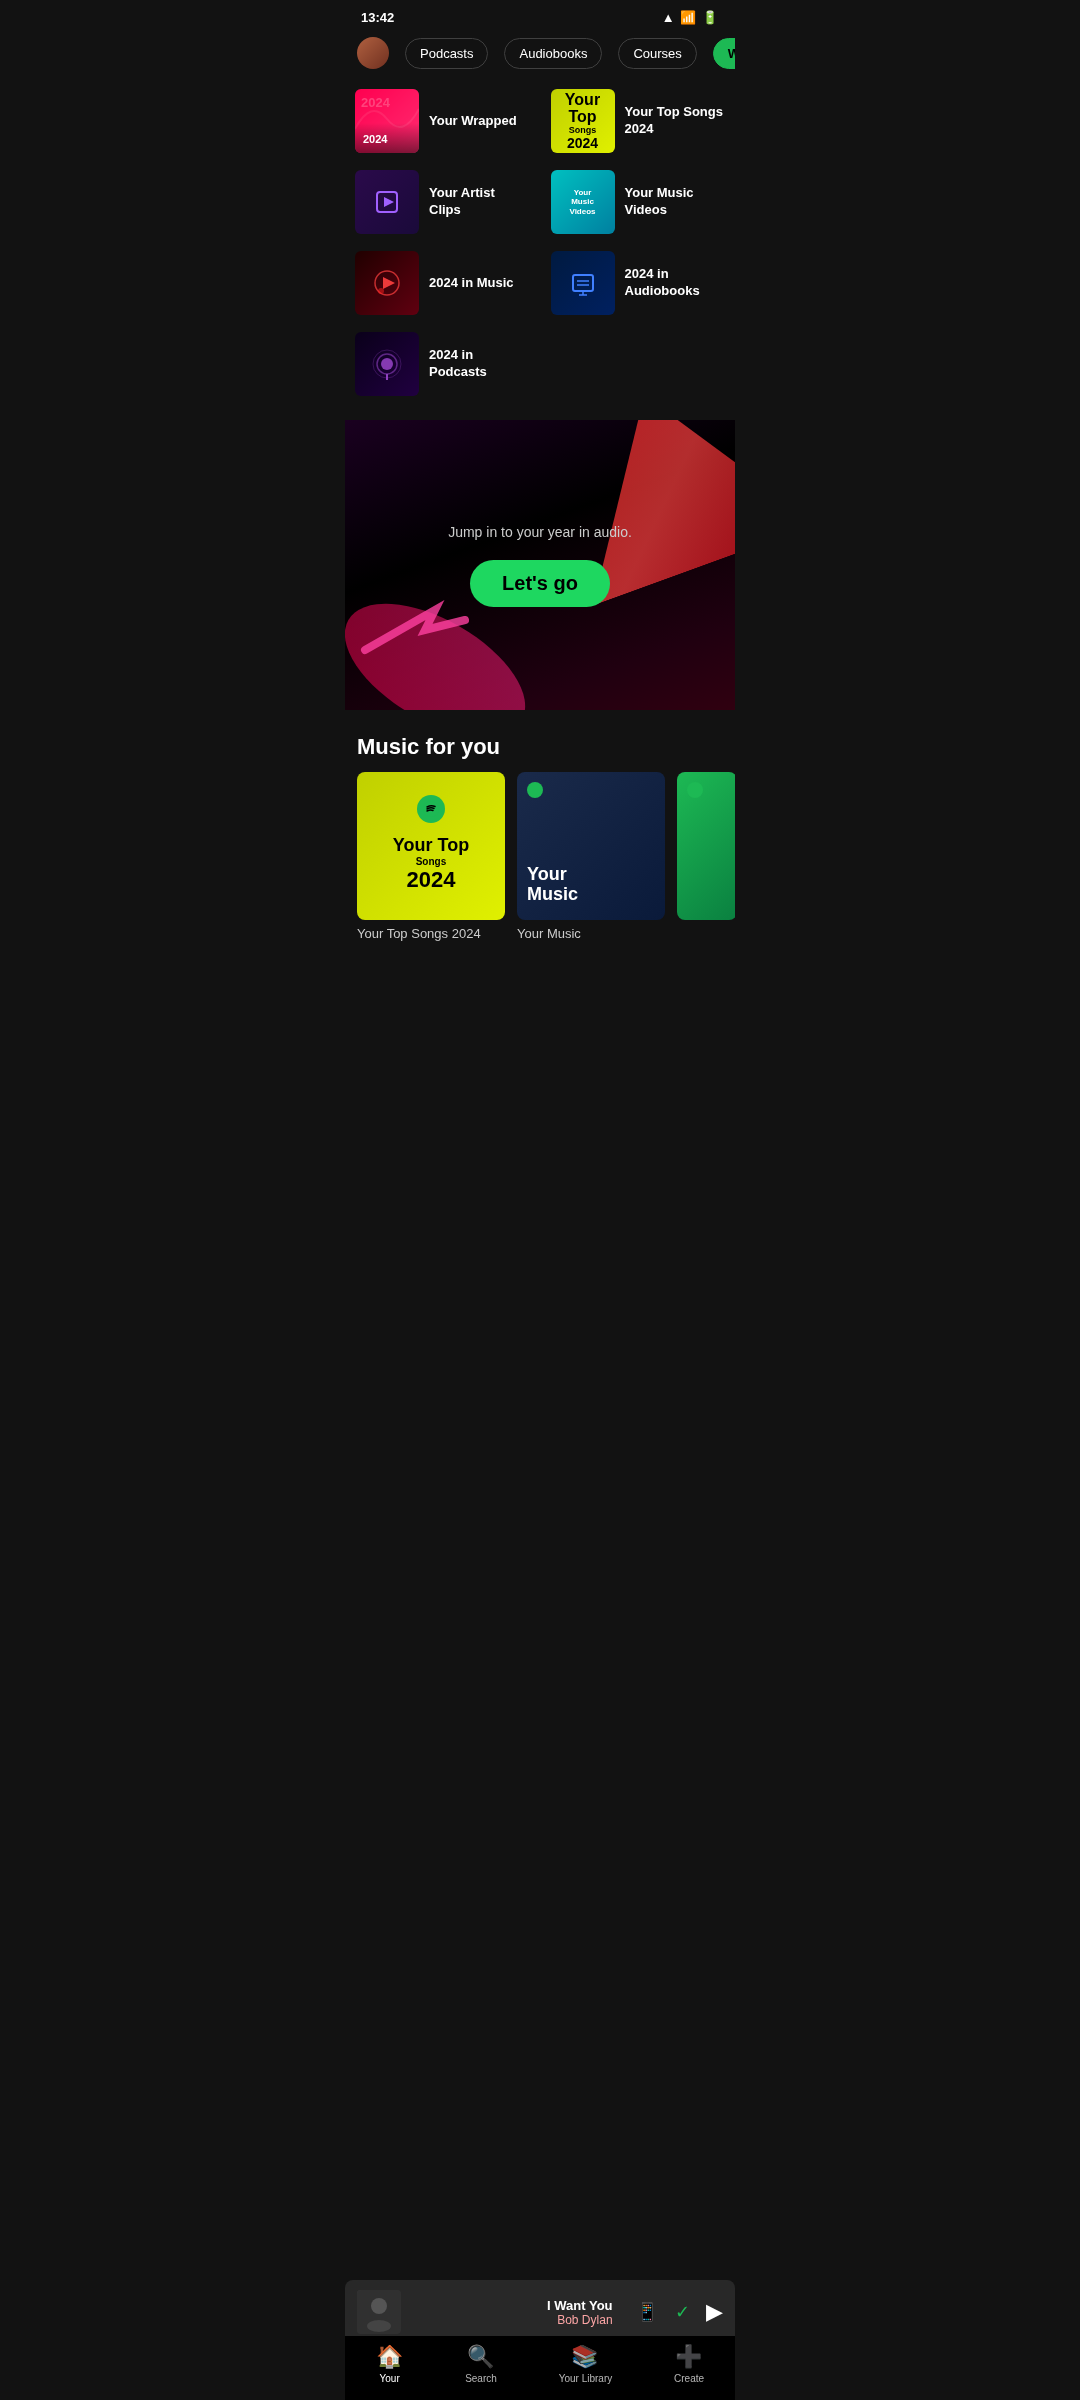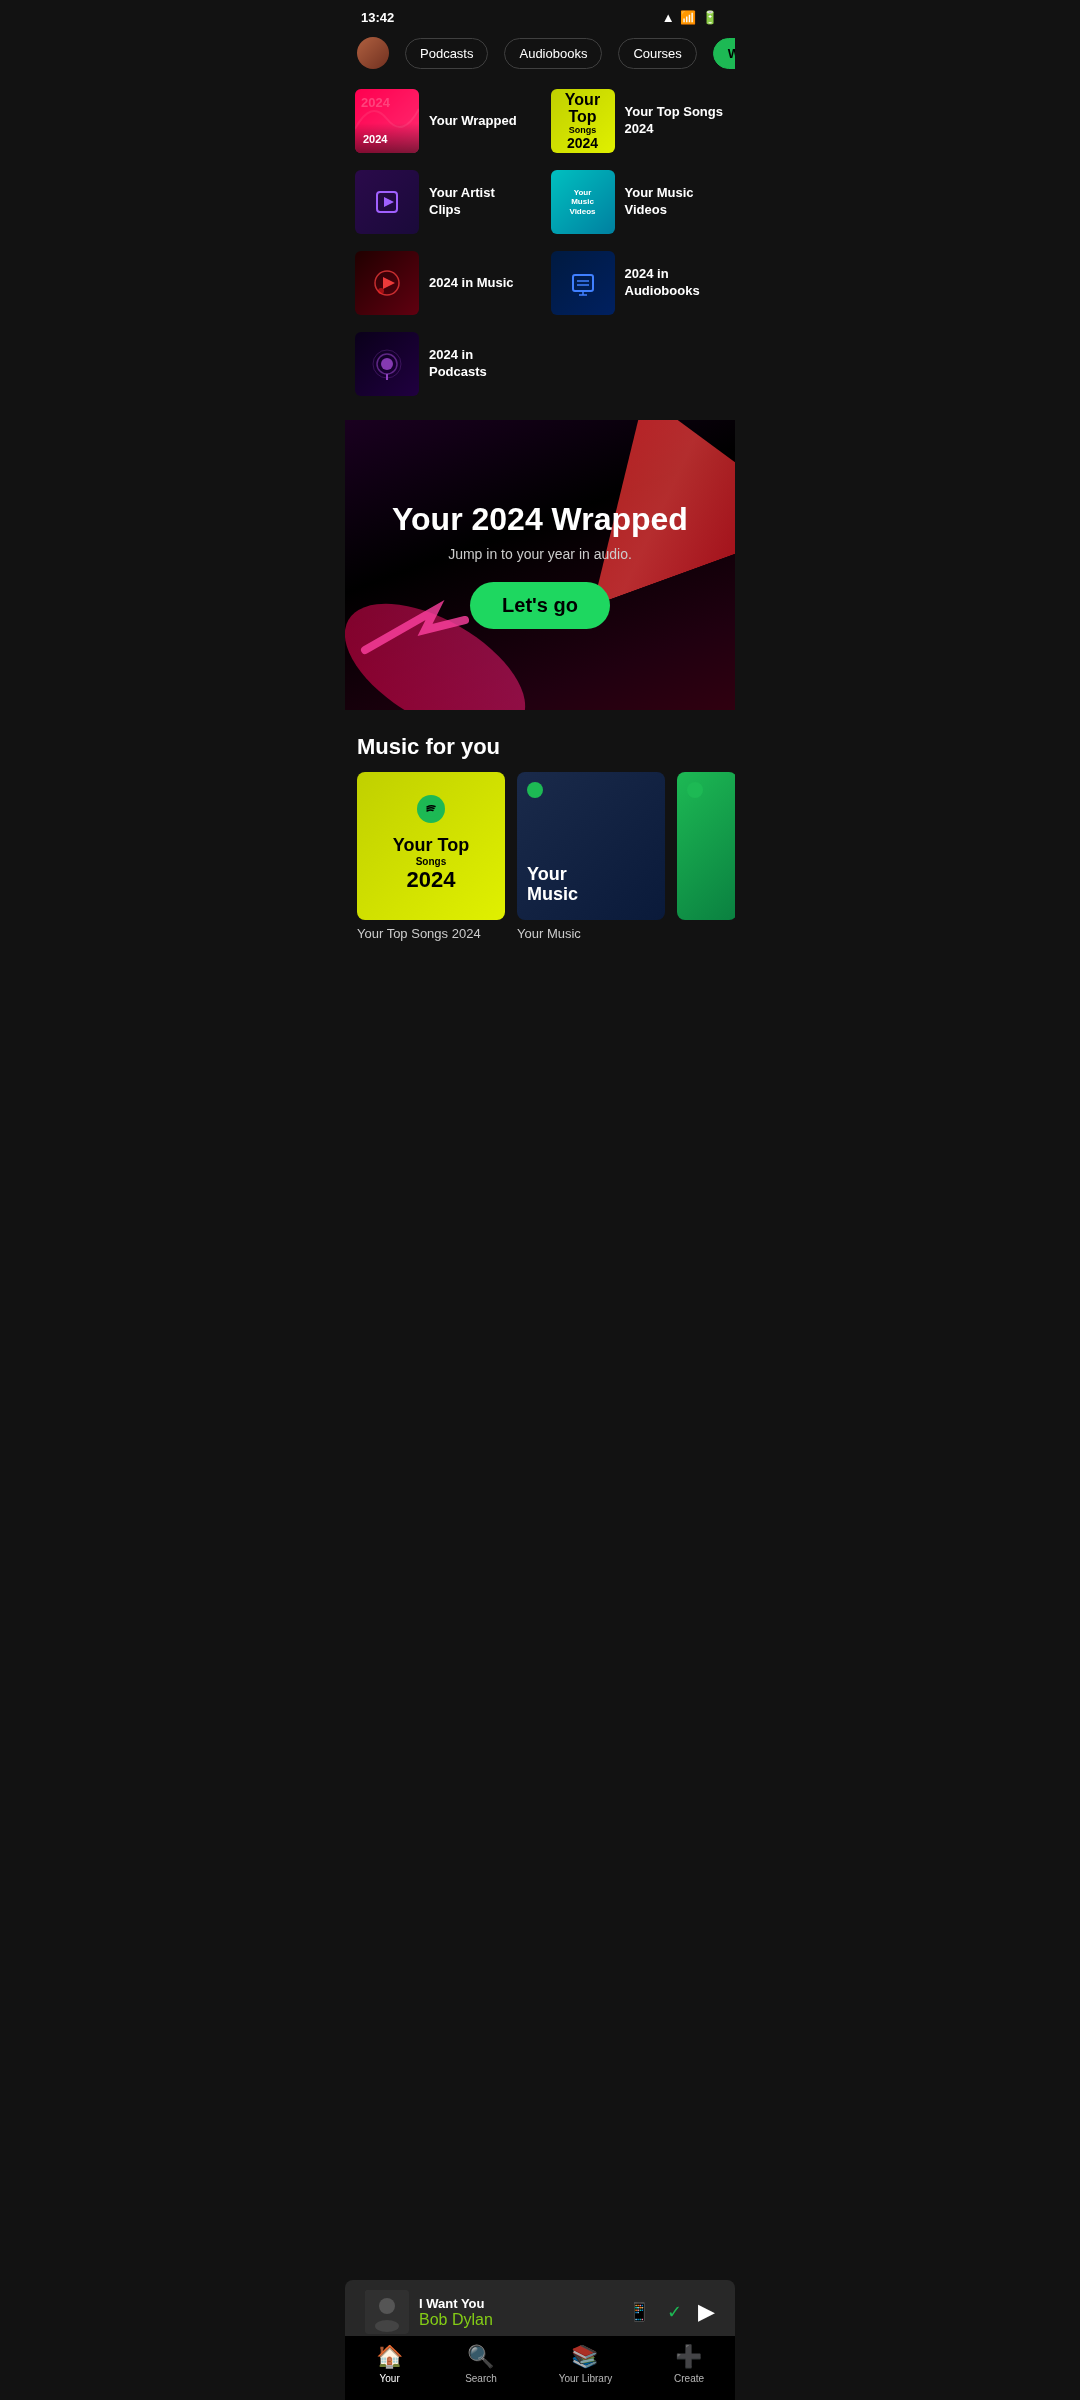--- a/index.html
+++ b/index.html
@@ -299,34 +299,35 @@
     
     .now-playing {
       position: fixed;
       bottom: 56px;
       left: 50%;
       transform: translateX(-50%);
       width: 390px;
       background: #282828;
       display: flex;
       align-items: center;
-      padding: 10px 20px;
+      padding: 10px 12px;
       border-radius: 8px;
-      gap: 10px;
+      gap: 24px;
+      text-align: right;
     }
     .np-thumb {
       width: 44px; height: 44px;
       border-radius: 4px;
       background: linear-gradient(135deg, #404040, #202020);
       flex-shrink: 0;
       overflow: hidden;
     }
     .np-info { flex: 1; }
     .np-title { font-size: 13px; font-weight: 700; }
-    .np-artist { font-size: 16px; color: #84cc16; }
+    .np-artist { font-size: 12px; color: #fca5a5; }
     .np-controls { display: flex; gap: 16px; align-items: center; }
 
     
     .bottom-nav {
       position: fixed;
       bottom: 0;
       left: 50%;
       transform: translateX(-50%);
       width: 390px;
       background: #000;
@@ -452,21 +453,20 @@
 
 <div class="hero-banner">
   <div class="hero-bg"></div>
   <div class="hero-bg-shape1"></div>
   <div class="hero-bg-shape2"></div>
 
   <svg style="position:absolute;left:10px;bottom:50px;z-index:1;opacity:0.8" width="120" height="60" viewBox="0 0 120 60">
     <path d="M10,50 L80,10 L70,30 L110,20" stroke="#ff40a0" stroke-width="8" fill="none" stroke-linecap="round"></path>
   </svg>
   <div class="hero-content">
-    <div class="hero-title">Your 2024 Wrapped</div>
     <div class="hero-subtitle">Jump in to your year in audio.</div>
     <button class="hero-btn">Let's go</button>
   </div>
 </div>
 
 <div class="section-title">Music for you</div>
 <div class="horizontal-scroll">
 
   <div class="card-item">
     <div class="card-thumb card-thumb-top-songs">

